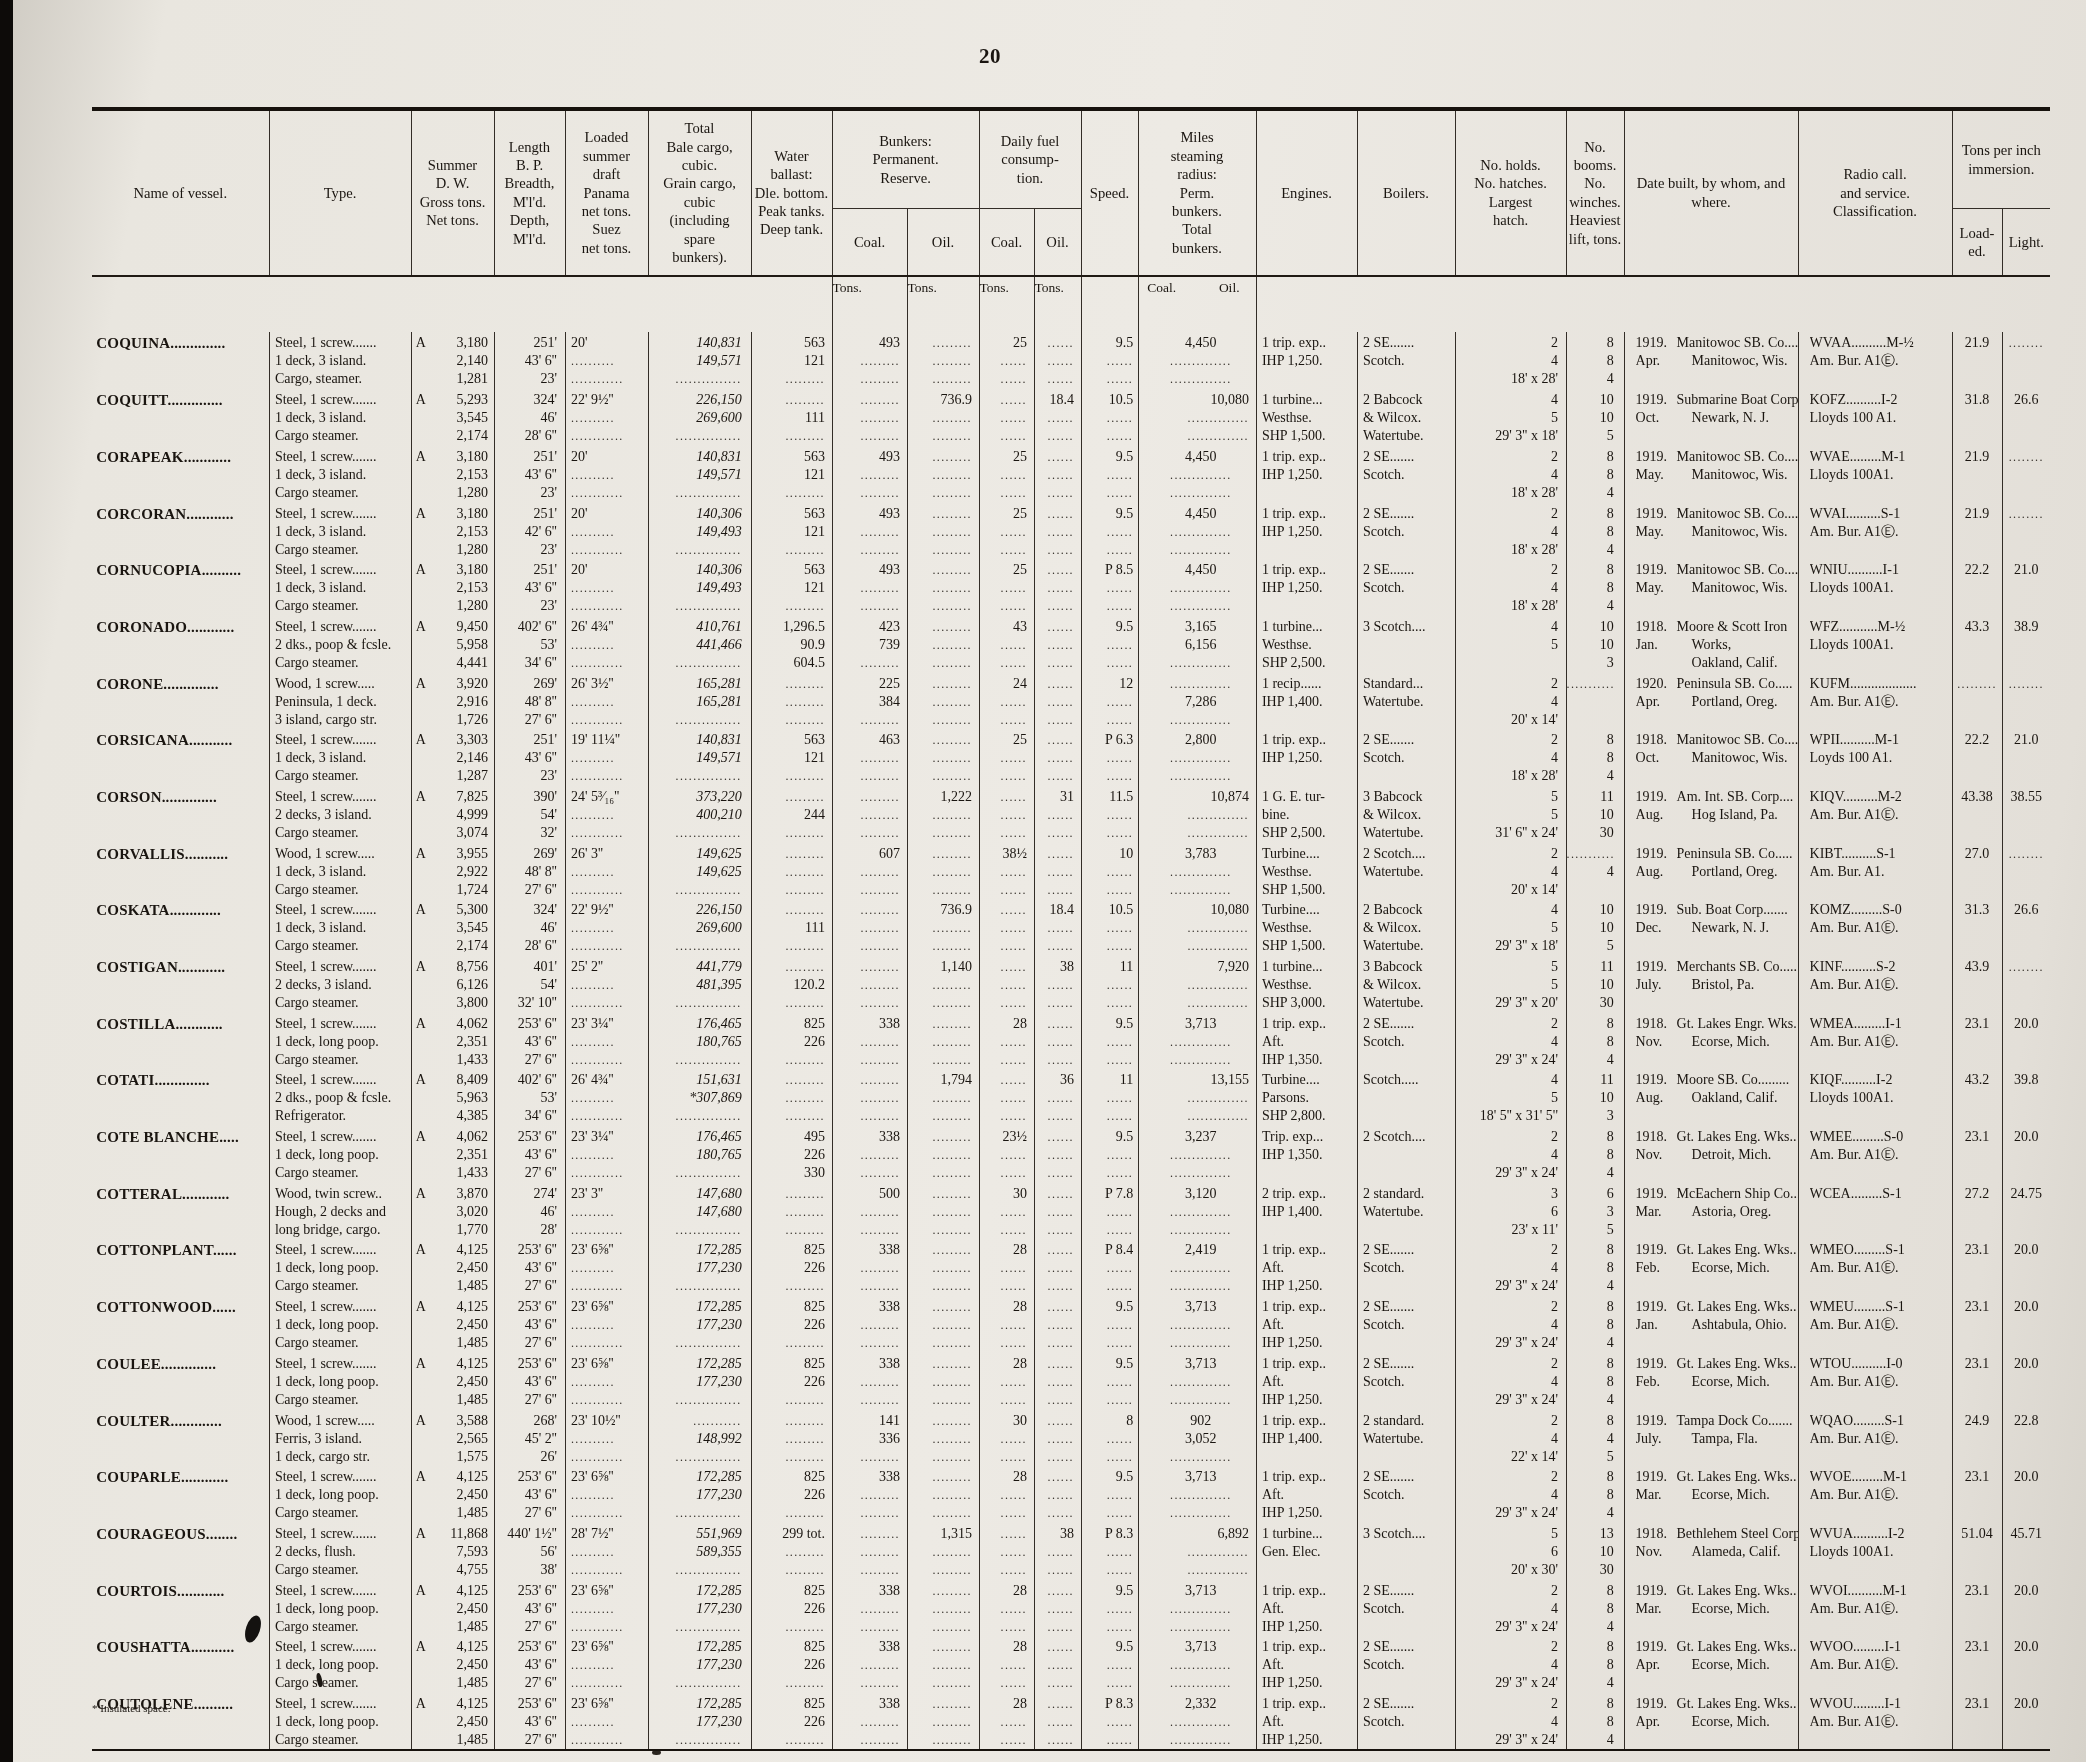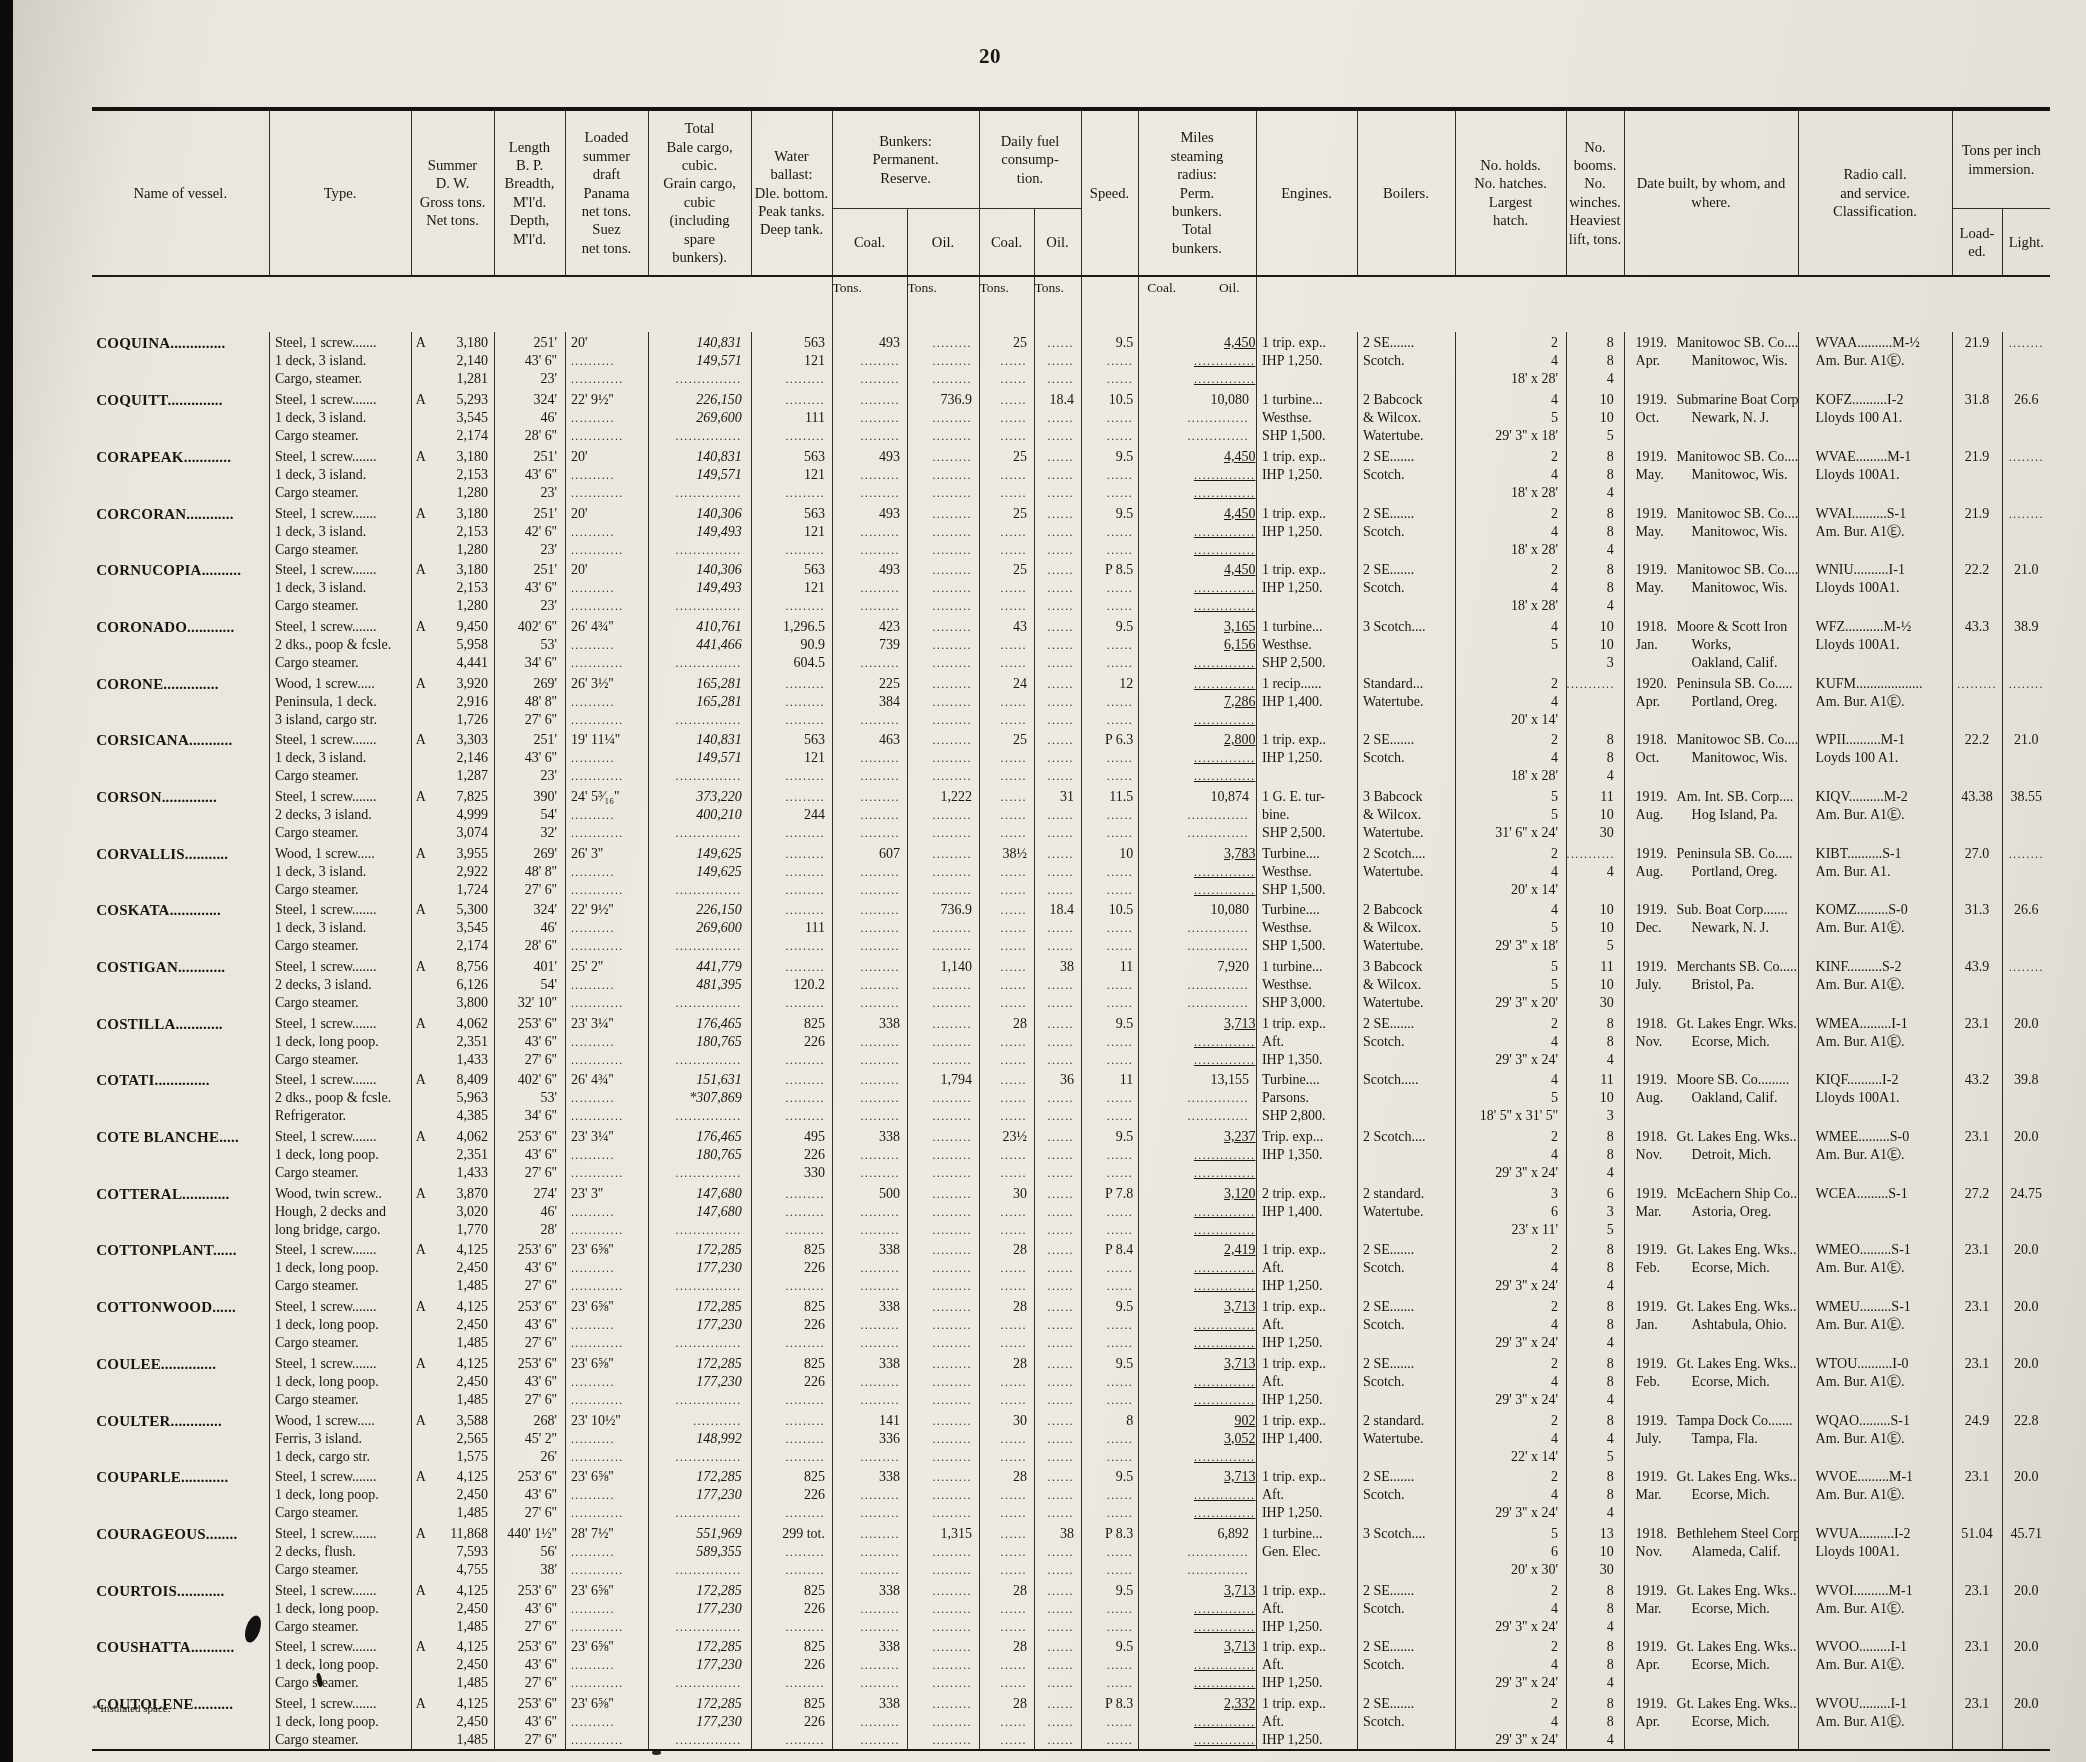--- a/index.html
+++ b/index.html
@@ -42,30 +42,30 @@
   .c-n{font-weight:bold;font-size:15px;letter-spacing:0.2px;padding-left:4.3px;}
   .c-t{padding-left:5.4px;}
   .c-g{text-align:right;padding-right:5.4px;}
   .dwl{display:flex;justify-content:space-between;padding-left:4.3px;}
   .c-d{text-align:right;padding-right:7.6px;margin-left:41px;}
   .c-dr{padding-left:5.4px;}
   .c-b{text-align:right;padding-right:8.7px;font-style:italic;}
   .c-w{text-align:right;padding-right:6.5px;}
   .c-bc,.c-bo,.c-dc,.c-do{text-align:right;padding-right:6.5px;}
   .c-s{text-align:right;padding-right:4.3px;}
-  .c-m.al-l{text-align:right;padding-left:7.6px;text-decoration:underline;}
+  .c-m.al-l{text-align:center;padding-left:7.6px;}
   .c-m.al-r{text-align:right;padding-right:6.5px;}
   .c-e,.c-bl{padding-left:5.4px;}
   .c-h{text-align:right;padding-right:7.6px;}
   .c-bm{text-align:right;padding-right:9.7px;}
   .c-dt{padding-left:11px;}
   .dtln{display:flex;}
   .dtln .yr{flex:none;width:41px;}
   .dtln .pl.ind{padding-left:15px;}
-  .c-r{padding-left:17px;}
+  .c-r{padding-left:11px;}
   .c-li,.c-lg{text-align:center;}
 
   tr.units td{height:23px;font-size:13.5px;text-align:left;border-left:1.1px solid #332d27;}
   tr.units td:first-child{border-left:none;}
   .mlbl{display:flex;justify-content:space-between;padding:0 16px 0 8.7px;}
 
   #footnote{position:absolute;left:92px;width:1958px;top:1702px;font-size:11px;font-weight:normal;}
 </style>
 </head>
 <body>

